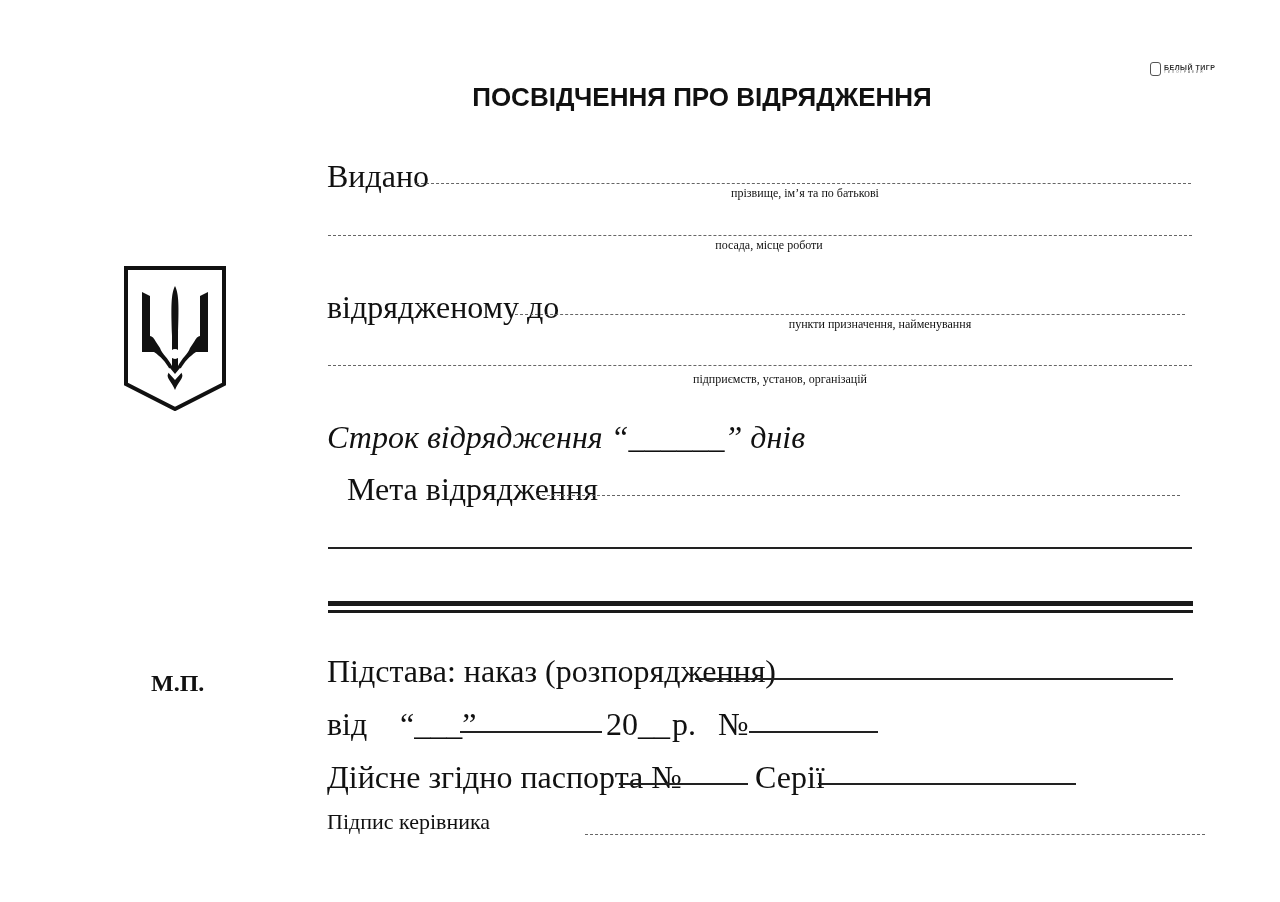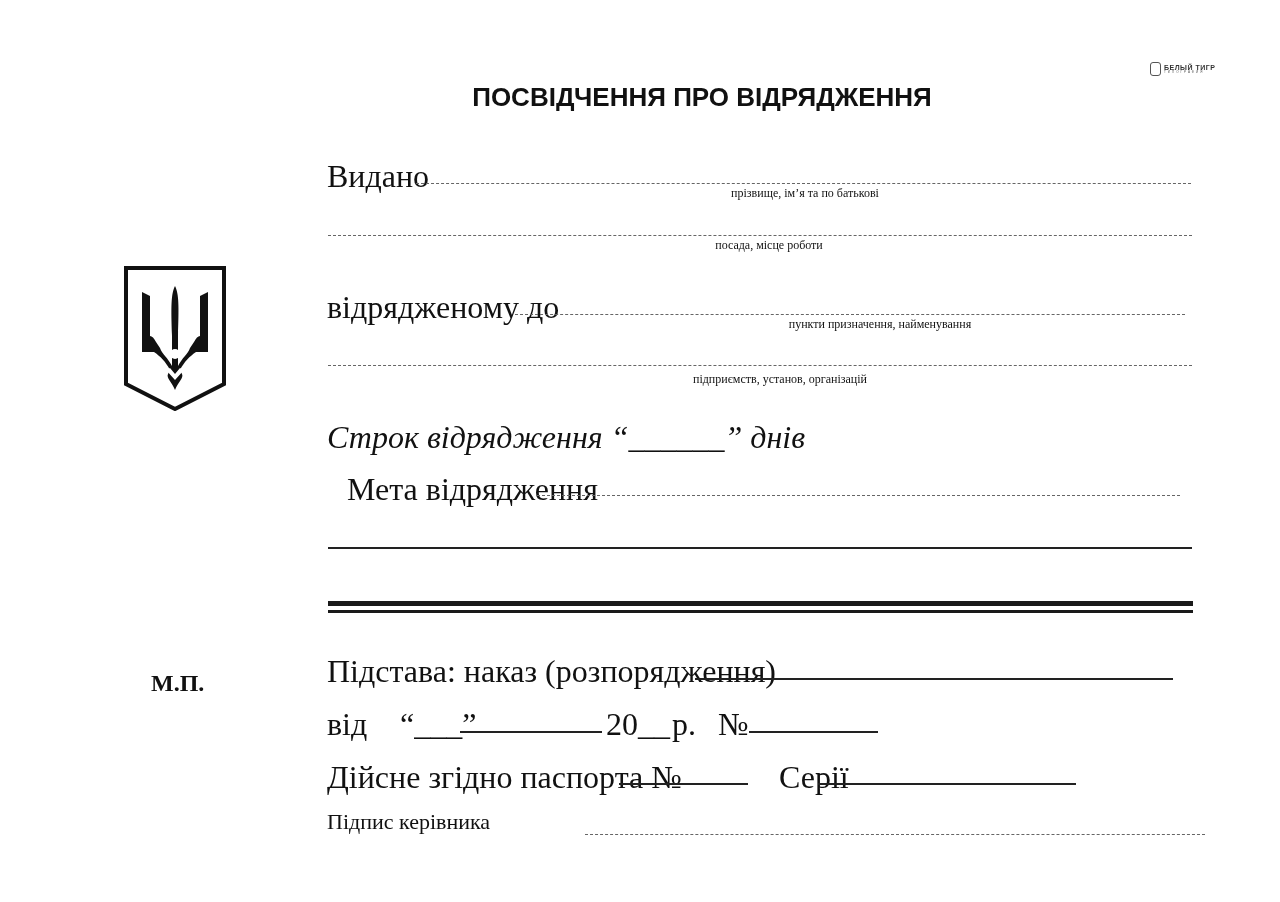--- a/index.html
+++ b/index.html
@@ -81,17 +81,17 @@
 <div class="abs label" style="left:327px; top:706px;">від</div>
 <div class="abs label" style="left:380px; top:706px;margin-left:20px;">“___”</div>
 <div class="line solid" style="left:460px; top:731px; width:142px;"></div>
 <div class="abs label" style="left:606px; top:706px;">20__</div>
 <div class="abs label" style="left:672px; top:706px;">р.</div>
 <div class="abs label" style="left:718px; top:706px;">№</div>
 <div class="line solid" style="left:749px; top:731px; width:129px;"></div>
 
 <div class="abs label" style="left:327px; top:759px;">Дійсне згідно паспорта №</div>
 <div class="line solid" style="left:619px; top:783px; width:129px;"></div>
-<div class="abs label" style="left:755px; top:759px;margin-left:24px;">Серії</div>
+<div class="abs label" style="left:755px; top:759px;">Серії</div>
 <div class="line solid" style="left:818px; top:783px; width:258px;"></div>
 
 <div class="abs label bold" style="left:327px; top:809px; font-size:22px;">Підпис керівника</div>
 <div class="line dotted" style="left:585px; top:834px; width:620px;"></div>
 
 </body></html>

